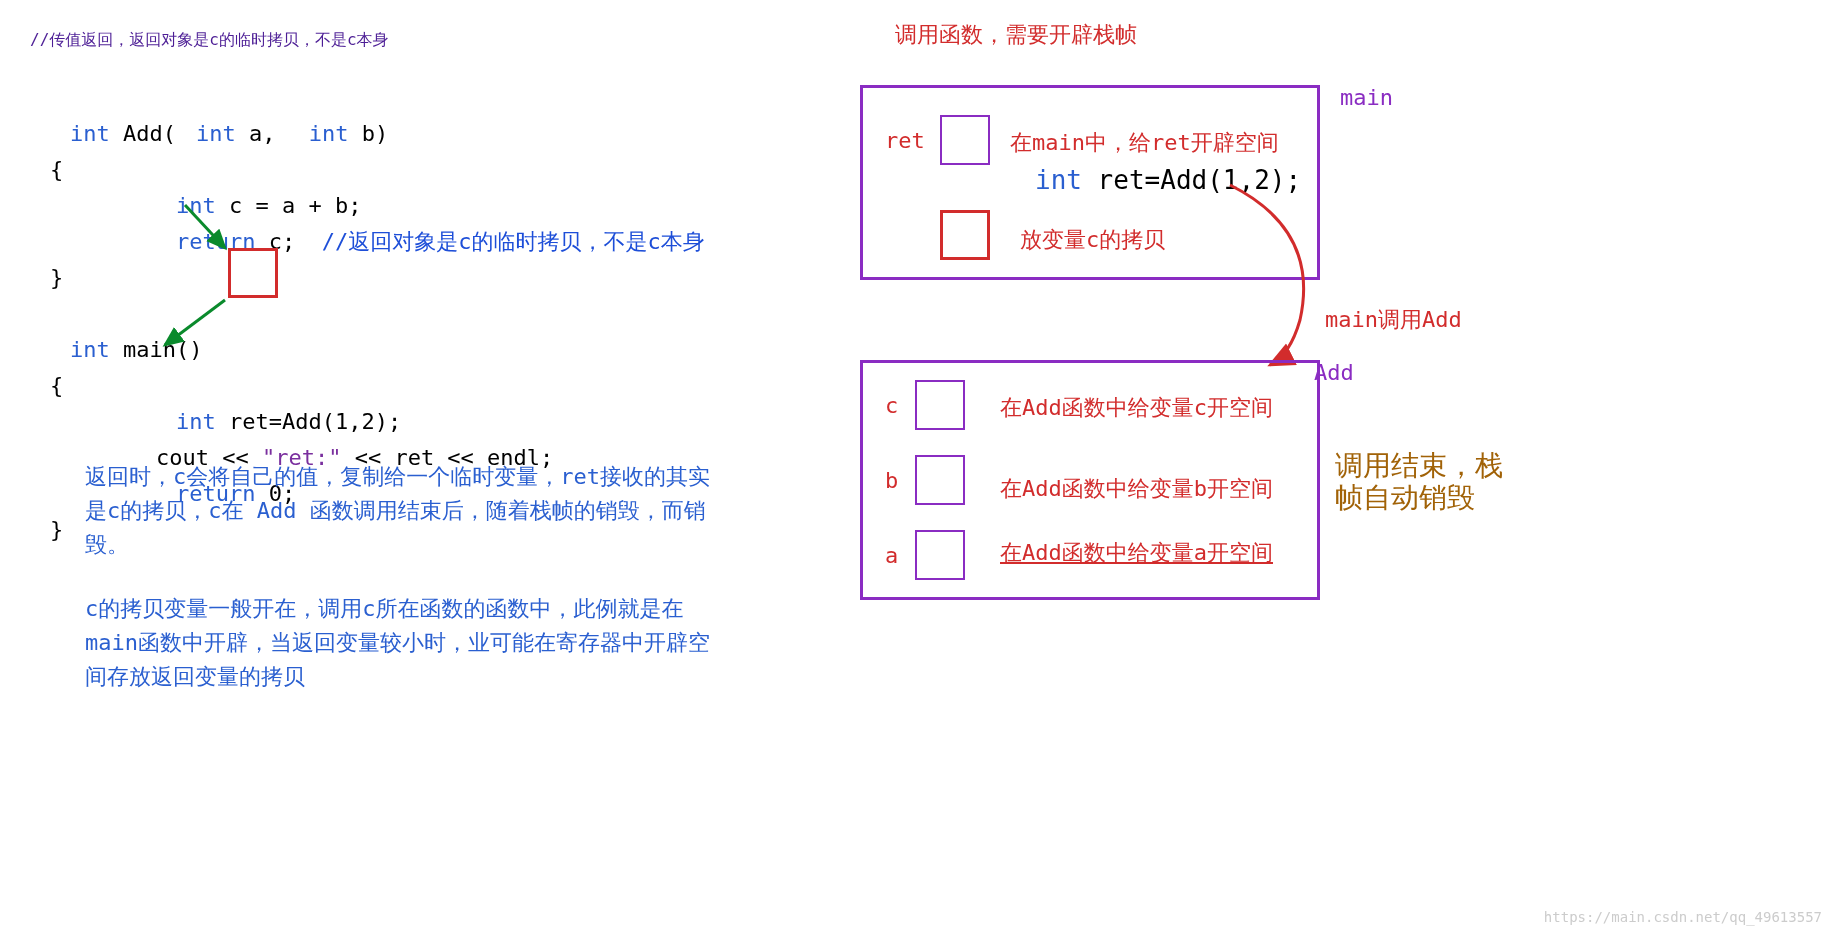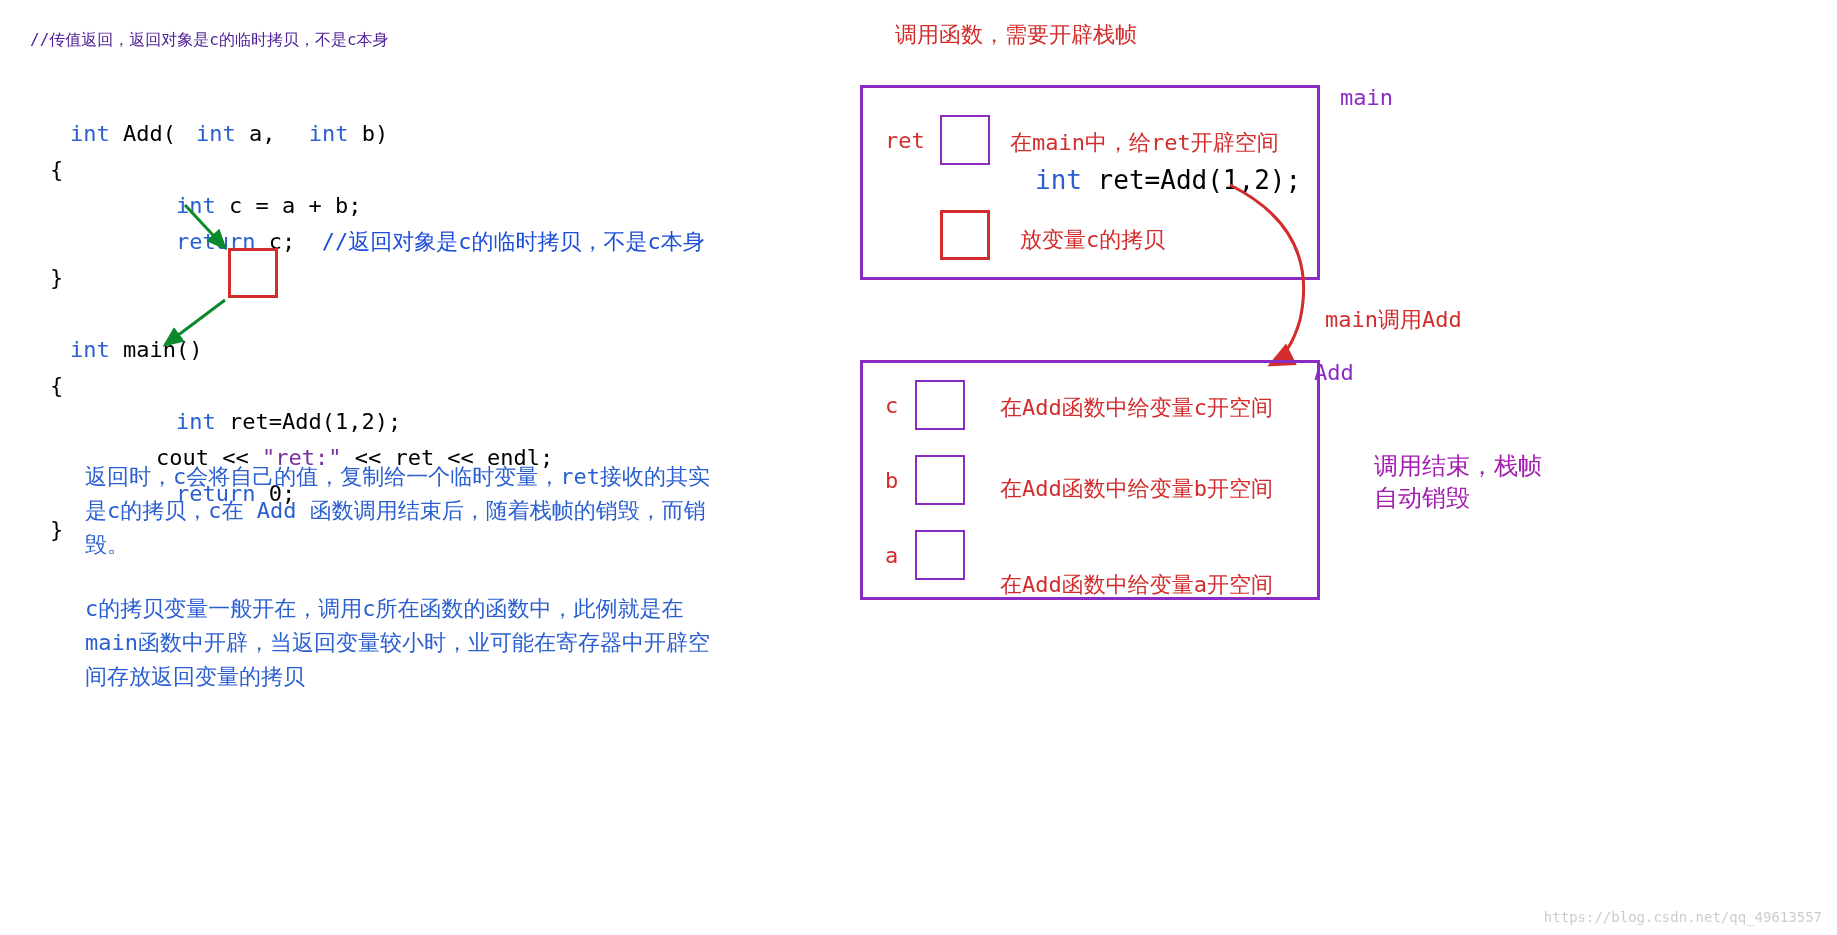--- a/index.html
+++ b/index.html
@@ -50,23 +50,22 @@
       color: #2a5fd0;
       font-size: 22px;
       line-height: 34px;
       width: 640px;
     }
     .note-red {
       color: #d22c2c;
       font-size: 22px;
     }
     .note-green {
-      color: #a21caf;
-      font-size: 24px;
-      margin-left: 39px;
+      color: #a16207;
+      font-size: 28px;
     }
     .label-purple {
       color: #8a2cc2;
       font-size: 22px;
     }
     svg.arrow {
       position: absolute;
       overflow: visible;
     }
     .mixed-line {
@@ -149,17 +148,17 @@
 <div class="note-red" style="position:absolute; left:885px; top:393px;">c</div>
 <div class="purple-box" style="left:915px; top:380px; width:50px; height:50px;"></div>
 <div class="note-red" style="position:absolute; left:1000px; top:393px;">在Add函数中给变量c开空间</div>
 
 <div class="note-red" style="position:absolute; left:885px; top:468px;">b</div>
 <div class="purple-box" style="left:915px; top:455px; width:50px; height:50px;"></div>
 <div class="note-red" style="position:absolute; left:1000px; top:468px;margin-top:6px;">在Add函数中给变量b开空间</div>
 
 <div class="note-red" style="position:absolute; left:885px; top:543px;">a</div>
 <div class="purple-box" style="left:915px; top:530px; width:50px; height:50px;"></div>
-<div class="note-red" style="position:absolute; left:1000px; top:570px;">在Add函数中给变量a开空间</div>
+<div class="note-red" style="position:absolute; left:1000px; top:538px;text-decoration:underline;">在Add函数中给变量a开空间</div>
 
 <div class="note-green" style="position:absolute; left:1335px; top:450px; width:180px; line-height:32px;">调用结束，栈帧自动销毁</div>
 
-<div class="watermark">https://blog.csdn.net/qq_49613557</div>
+<div class="watermark">https://main.csdn.net/qq_49613557</div>
 
 </body></html>

